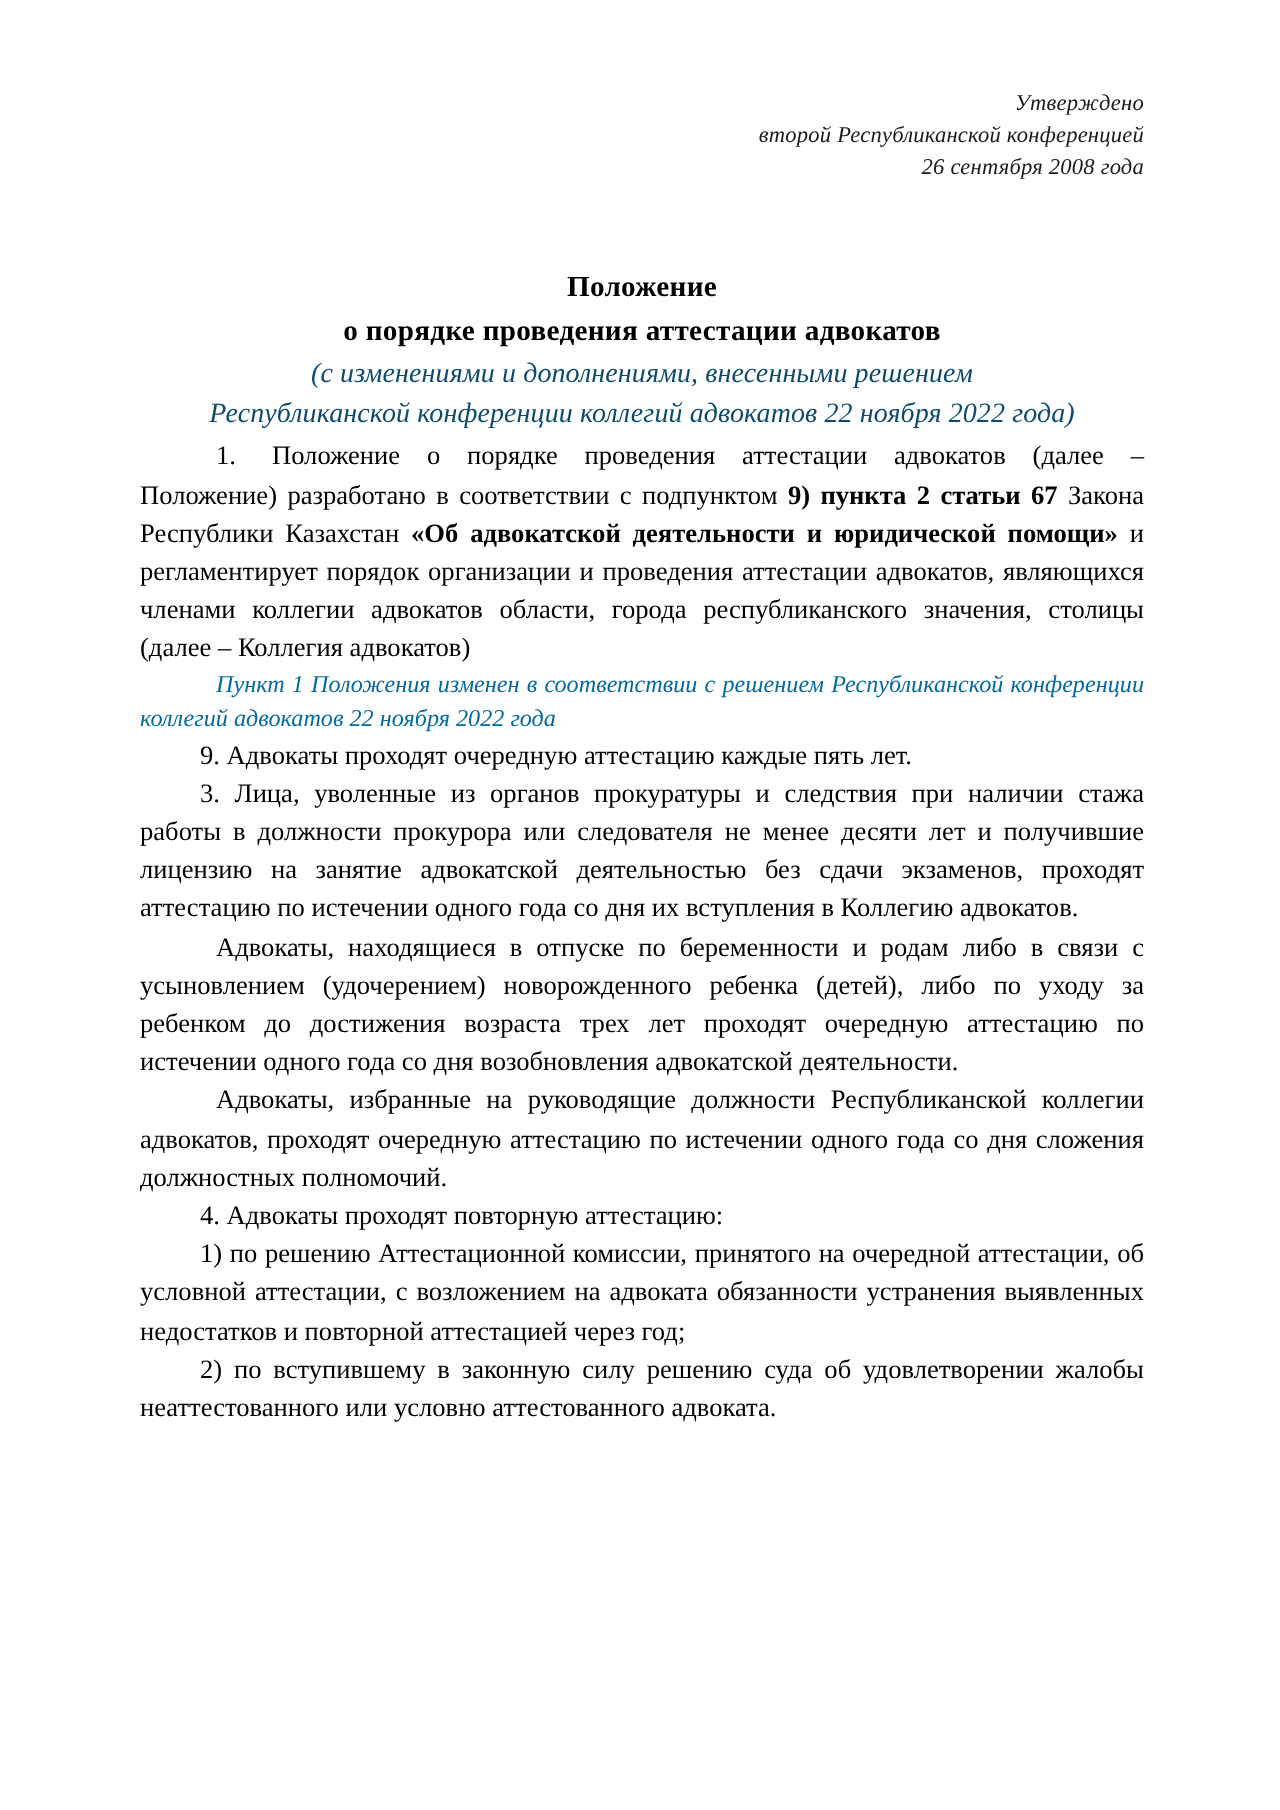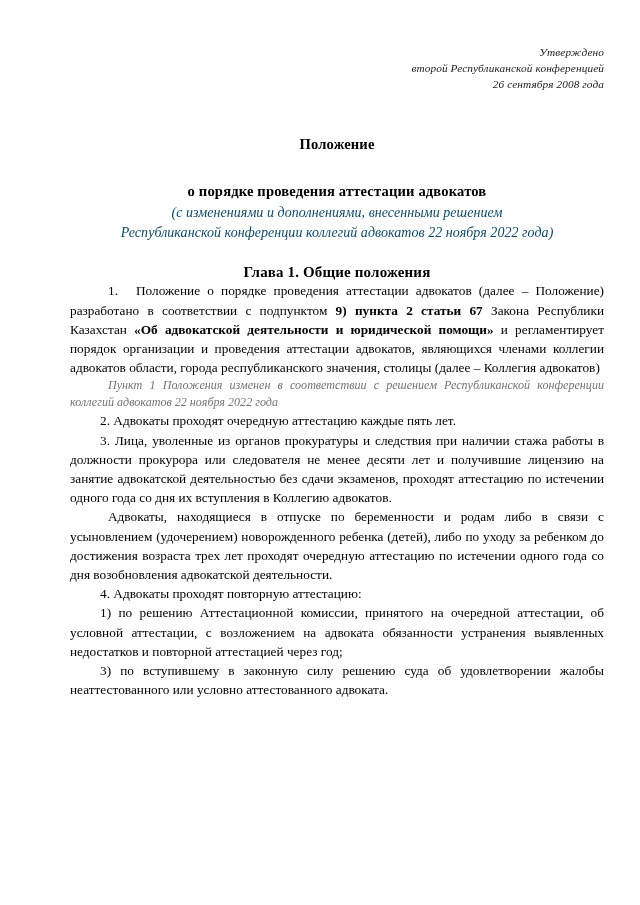--- a/index.html
+++ b/index.html
@@ -11,21 +11,21 @@
   body {
     font-family: "Liberation Serif", "DejaVu Serif", serif;
     color: #000000;
   }
   .page {
     position: relative;
     width: 640px;
     height: 905px;
     background: #ffffff;
     box-sizing: border-box;
-    padding: 40px 36px 0 70px;
+    padding: 40px 68px 0 70px;
     overflow: hidden;
   }
   
   .approval-block {
     margin-top: 4px;
     text-align: right;
     font-style: italic;
     font-size: 11.3px;
     line-height: 1.42;
     color: #1a1a1a;
@@ -39,21 +39,20 @@
   .title-block {
     margin-top: 42px;
     text-align: center;
   }
   .doc-title-main,
   .doc-title-sub {
     font-weight: bold;
     font-size: 14.6px;
     line-height: 1.5;
     letter-spacing: 0.15px;
-    margin-top: 25px;
   }
   .amend-note {
     color: #0c4a6e;
     font-style: italic;
     font-size: 14px;
     line-height: 1.45;
     letter-spacing: 0.05px;
   }
   .amend-note .line {
     display: block;
@@ -78,21 +77,21 @@
     hyphens: none;
   }
   .body-copy p.tight-indent {
     text-indent: 30px;
   }
   .body-copy p b {
     font-weight: bold;
   }
   .inline-note {
     margin: 0;
-    color: #737373;
+    color: #0369a1;
     font-style: italic;
     font-size: 12.1px;
     line-height: 1.4;
     text-align: justify;
     text-indent: 34px;
   }
   .num-gap {
     display: inline-block;
     width: 18px;
   }
@@ -110,36 +109,36 @@
 
   <div class="title-block">
     <div class="doc-title-main">Положение</div>
     <div class="doc-title-sub">о порядке проведения аттестации адвокатов</div>
     <div class="amend-note">
       <span class="line">(с изменениями и дополнениями, внесенными решением</span>
       <span class="line">Республиканской конференции коллегий адвокатов 22 ноября 2022 года)</span>
     </div>
   </div>
 
-  <div class="chapter-heading">Глава 1. Общие положения</div>
 
   <div class="body-copy">
 
     <p><span>1.</span><span class="num-gap"></span><span>Положение о порядке проведения аттестации адвокатов (далее – Положение) разработано в соответствии с подпунктом </span><b>9) пункта 2 статьи 67</b><span> Закона Республики Казахстан </span><b>«Об адвокатской деятельности и юридической помощи»</b><span> и регламентирует порядок организации и проведения аттестации адвокатов, являющихся членами коллегии адвокатов области, города республиканского значения, столицы (далее – Коллегия адвокатов)</span></p>
 
     <p class="inline-note">Пункт 1 Положения изменен в соответствии с решением Республиканской конференции коллегий адвокатов 22 ноября 2022 года</p>
 
 
-    <p class="tight-indent">2. Адвокаты проходят очередную аттестацию каждые пять лет.</p>
+    <p class="tight-indent">9. Адвокаты проходят очередную аттестацию каждые пять лет.</p>
 
     <p class="tight-indent">3. Лица, уволенные из органов прокуратуры и следствия при наличии стажа работы в должности прокурора или следователя не менее десяти лет и получившие лицензию на занятие адвокатской деятельностью без сдачи экзаменов, проходят аттестацию по истечении одного года со дня их вступления в Коллегию адвокатов.</p>
 
     <p>Адвокаты, находящиеся в отпуске по беременности и родам либо в связи с усыновлением (удочерением) новорожденного ребенка (детей), либо по уходу за ребенком до достижения возраста трех лет проходят очередную аттестацию по истечении одного года со дня возобновления адвокатской деятельности.</p>
 
+    <p>Адвокаты, избранные на руководящие должности Республиканской коллегии адвокатов, проходят очередную аттестацию по истечении одного года со дня сложения должностных полномочий.</p>
 
     <p class="tight-indent">4. Адвокаты проходят повторную аттестацию:</p>
 
     <p class="tight-indent">1) по решению Аттестационной комиссии, принятого на очередной аттестации, об условной аттестации, с возложением на адвоката обязанности устранения выявленных недостатков и повторной аттестацией через год;</p>
 
-    <p class="tight-indent">3) по вступившему в законную силу решению суда об удовлетворении жалобы неаттестованного или условно аттестованного адвоката.</p>
+    <p class="tight-indent">2) по вступившему в законную силу решению суда об удовлетворении жалобы неаттестованного или условно аттестованного адвоката.</p>
 
   </div>
 </div>
 
 </body></html>

